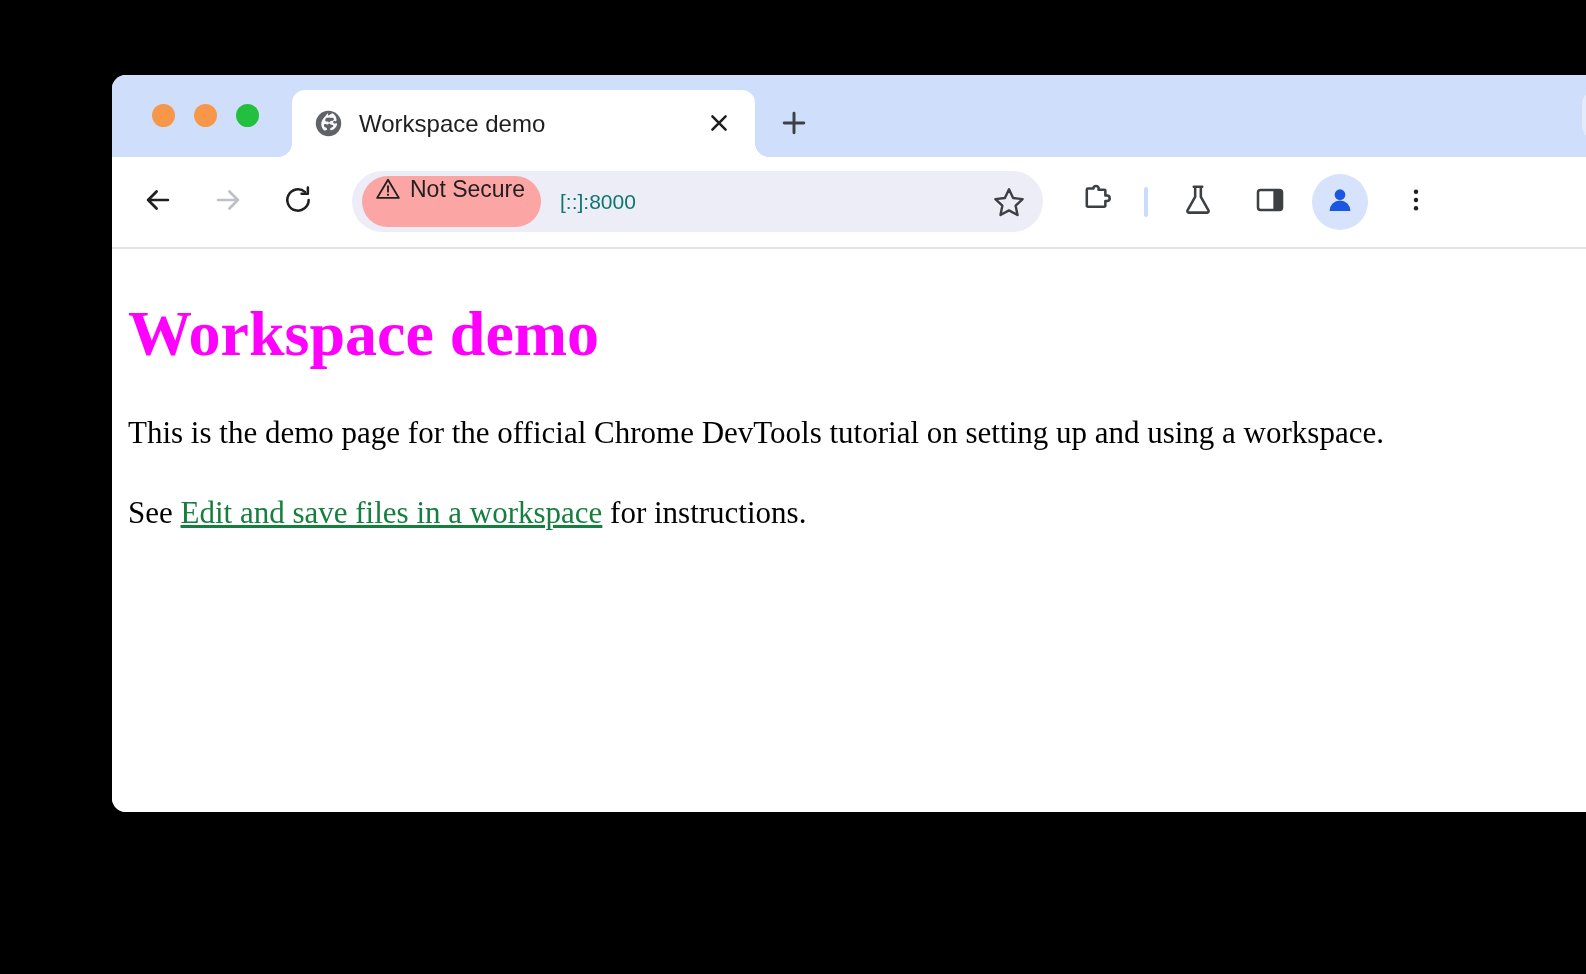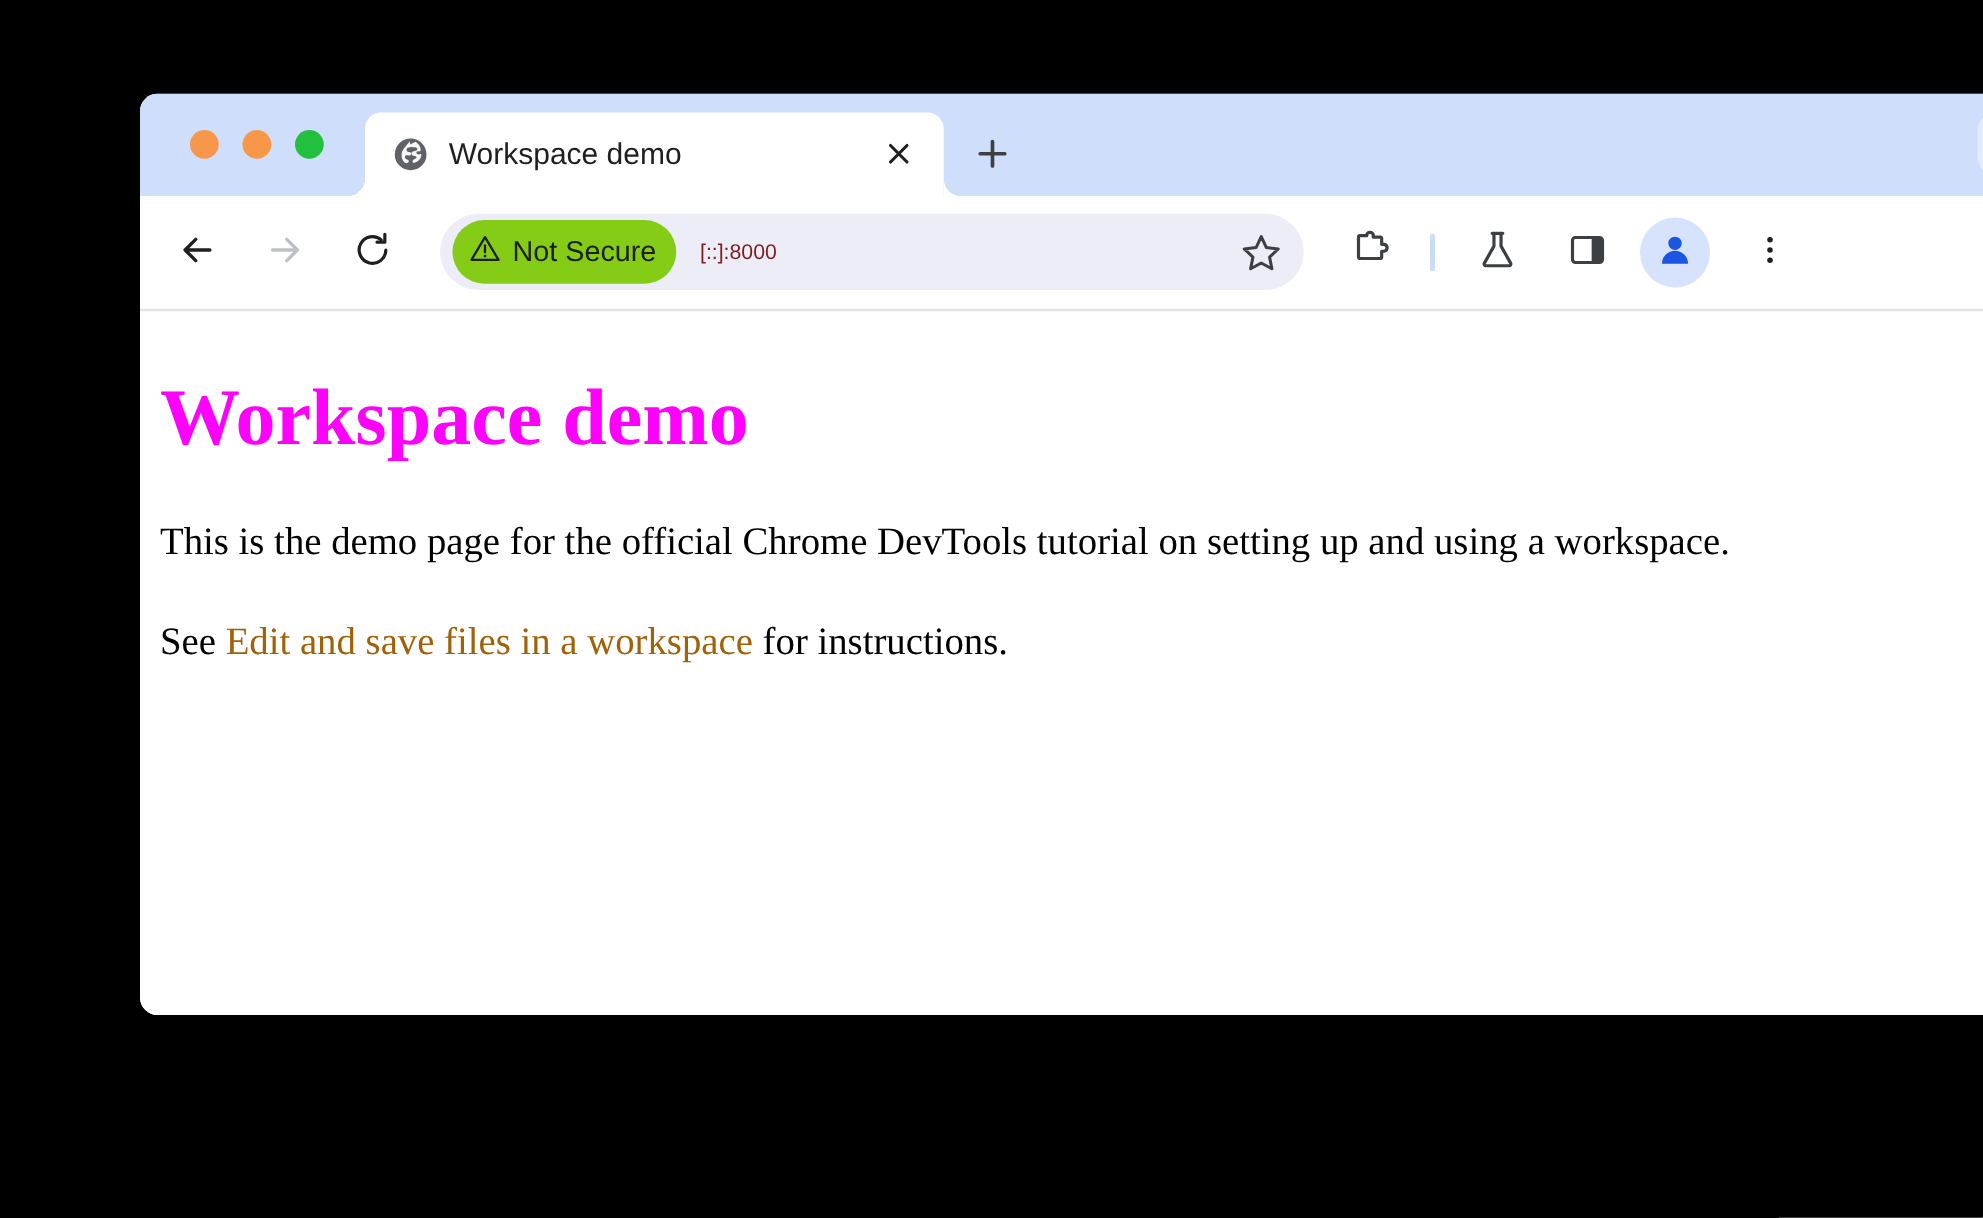--- a/index.html
+++ b/index.html
@@ -170,41 +170,41 @@
     height: 61px;
     background: #ecedf7;
     border-radius: 31px;
   }
   #security-badge {
     position: absolute;
     left: 10px;
     top: 5px;
     height: 51px;
     padding: 0 16px 0 13px;
-    background: #84cc16;
+    background: #fca5a5;
     border-radius: 26px;
     display: flex;
-    align-items: center;
+    align-items: flex-start;
     gap: 9px;
     cursor: pointer;
   }
   #security-label {
     font-size: 23px;
     color: #1f1f1f;
     font-family: "Liberation Sans", sans-serif;
     white-space: nowrap;
   }
   #url-text {
     position: absolute;
     left: 208px;
     top: 0;
     height: 61px;
     line-height: 61px;
-    font-size: 17px;
-    color: #7f1d1d;
+    font-size: 21px;
+    color: #0f766e;
     font-family: "Liberation Sans", sans-serif;
     white-space: nowrap;
   }
   #bookmark-button {
     position: absolute;
     right: 14px;
     top: 11px;
     width: 40px;
     height: 40px;
     display: flex;
@@ -249,21 +249,22 @@
     color: #ff00ff;
   }
   .page-paragraph {
     margin: 43px 0 0 0;
     font-family: "Liberation Serif", serif;
     font-size: 31px;
     line-height: 1.2;
     color: #000000;
   }
   #workspace-link {
-    color: #a16207;
+    color: #15803d;
+    text-decoration: underline;
     cursor: pointer;
   }
 </style>
 </head>
 <body>
 
 <div id="browser-window">
 
   <div id="tab-strip">
 

